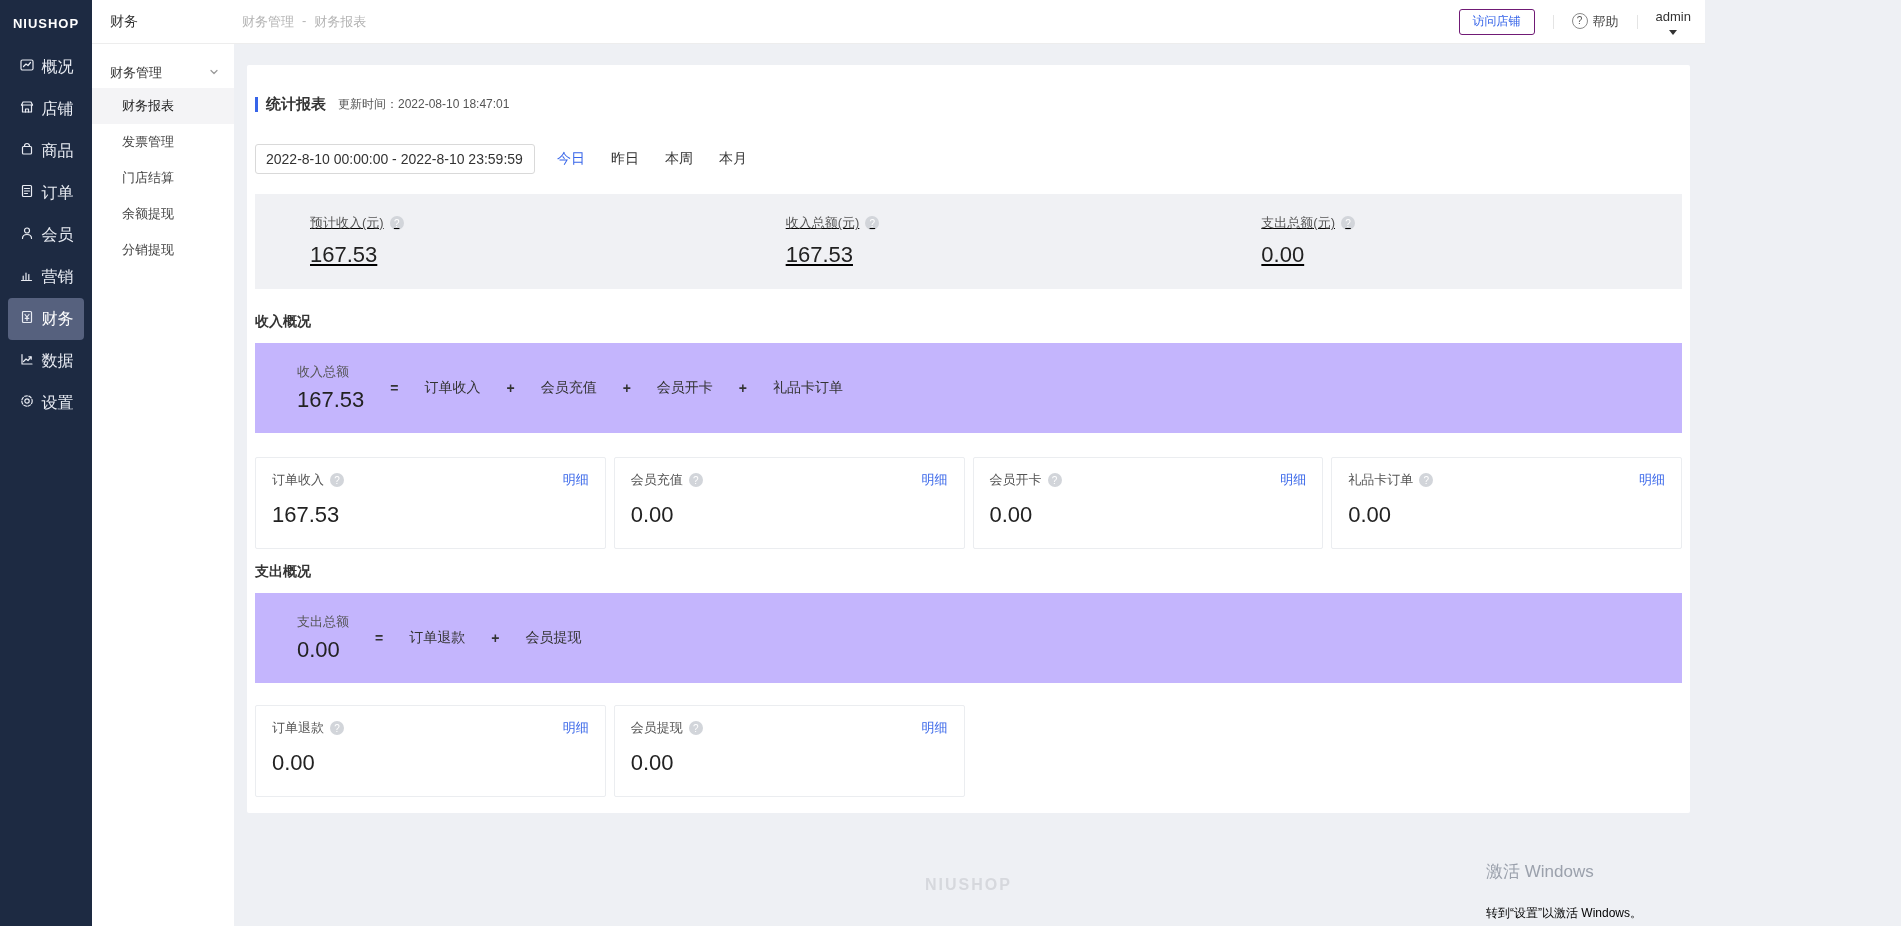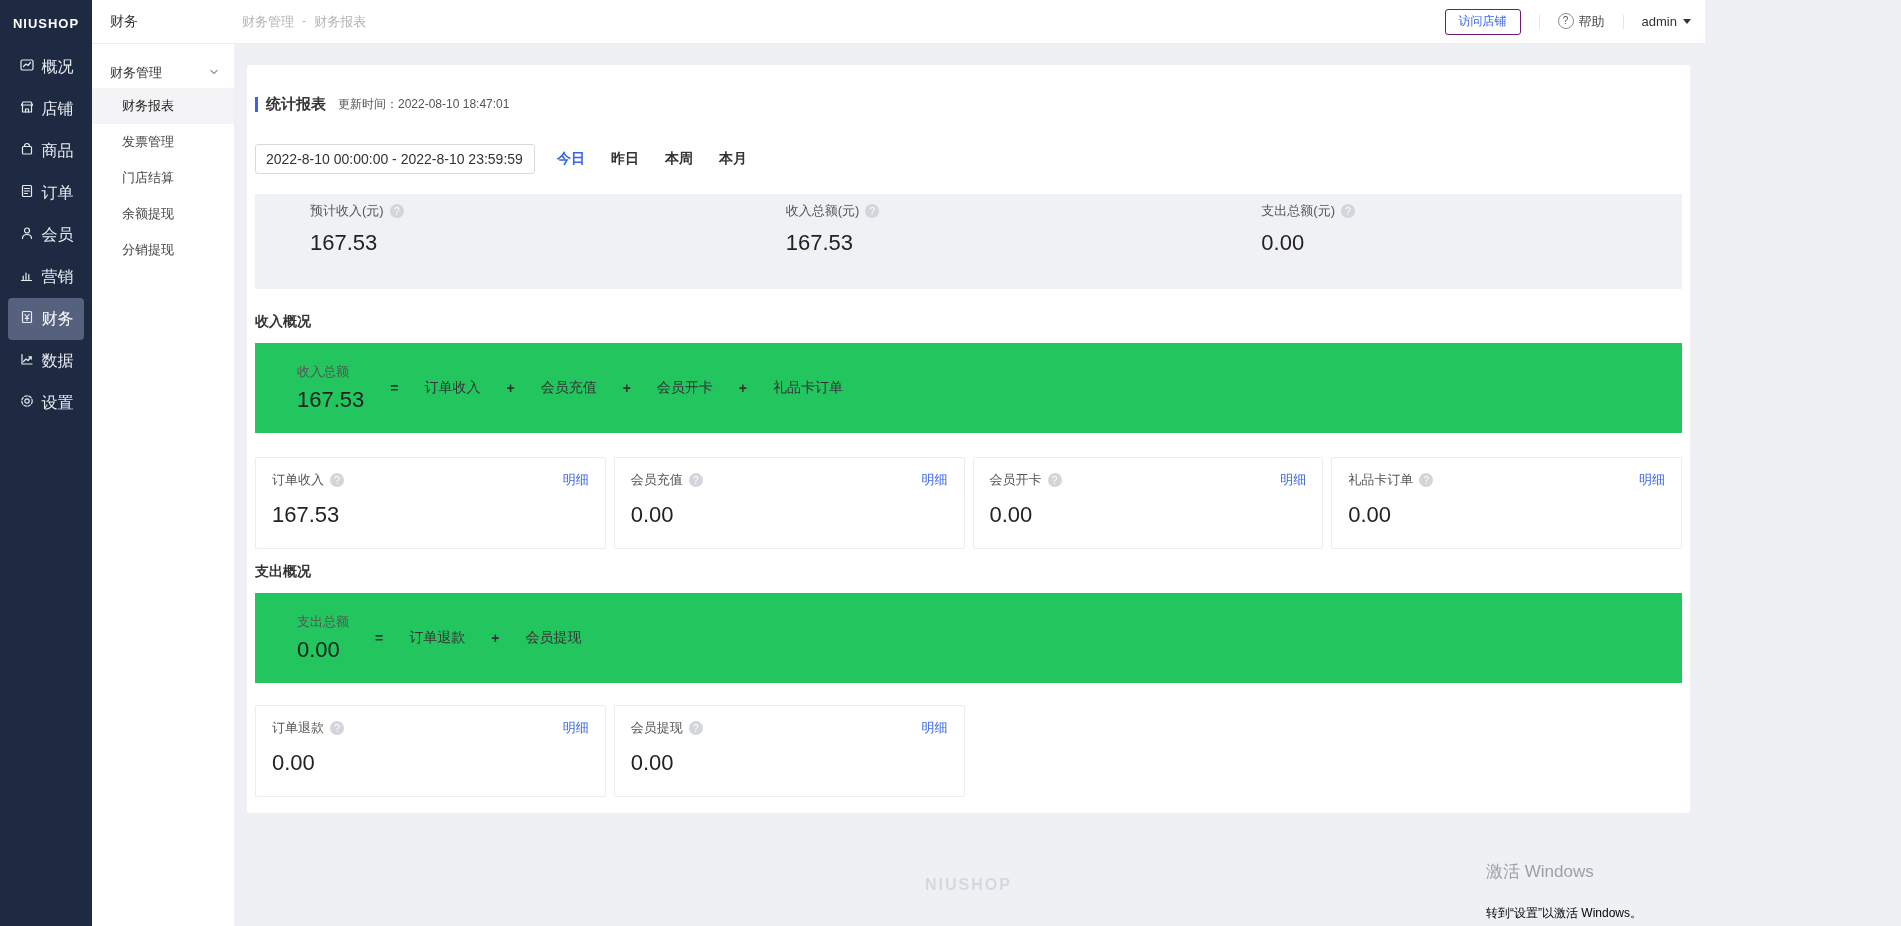--- a/index.html
+++ b/index.html
@@ -24,50 +24,50 @@
   
   .content{flex:1;display:flex;flex-direction:column;background:#eef0f4;min-width:0;}
   .topbar{height:44px;flex:0 0 44px;background:#fff;border-bottom:1px solid #ededed;display:flex;align-items:center;padding:0 14px 0 8px;box-sizing:border-box;}
   .breadcrumb{font-size:13px;color:#b4b4b4;display:flex;gap:8px;}
   .topbar-right{margin-left:auto;display:flex;align-items:center;}
   .visit-store{height:26px;padding:0 13px;border:1px solid #701a75;color:#3765e9;background:#fff;border-radius:3px;font-size:12px;display:flex;align-items:center;cursor:pointer;}
   .tb-divider{width:1px;height:14px;background:#e4e4e4;margin:0 18px;}
   .help{display:flex;align-items:flex-start;gap:5px;font-size:13px;color:#4a4a4a;cursor:pointer;}
   .help-circle{width:14px;height:14px;border:1px solid #8b8b8b;border-radius:50%;display:inline-flex;align-items:center;justify-content:center;font-size:10px;color:#555;}
   .help-circle::before{content:"?";}
-  .user{display:flex;align-items:center;gap:6px;font-size:13px;color:#333;cursor:pointer;}
+  .user{display:flex;align-items:center;gap:6px;font-size:13px;color:#333;cursor:pointer;flex-direction:column;}
   .caret{width:0;height:0;border-left:4px solid transparent;border-right:4px solid transparent;border-top:5px solid #333;}
 
   
   .page{flex:1;position:relative;overflow:hidden;}
   .main-card{position:absolute;left:13px;right:15px;top:21px;height:748px;background:#fff;border-radius:2px;padding:30px 8px 0;box-sizing:border-box;}
 
   .title-row{display:flex;align-items:center;}
   .title-bar{width:3px;height:15px;background:#3765e9;margin-right:8px;}
   .report-title{font-size:15px;font-weight:bold;color:#333;}
   .updated{margin-left:12px;font-size:12px;color:#555;}
 
   .date-row{margin-top:30px;display:flex;align-items:center;}
   .date-input{width:280px;height:30px;border:1px solid #d9d9d9;border-radius:3px;font-size:14px;color:#333;padding:12px 10px;box-sizing:border-box;background:#fff;outline:none;font-family:inherit;}
-  .filters{display:flex;margin-left:22px;gap:26px;font-size:14px;color:#333;font-weight:bold;}
+  .filters{display:flex;margin-left:22px;gap:26px;font-size:14px;color:#333;}
   .filter{cursor:pointer;}
   .filter.active{color:#3765e9;}
 
   .summary-band{margin-top:20px;height:95px;background:#f0f1f4;display:flex;}
-  .summary-col{flex:1;padding:8px 0 0 55px;box-sizing:border-box;}
+  .summary-col{flex:1;padding:20px 0 0 55px;box-sizing:border-box;text-decoration:underline;}
   .stat-label{display:flex;align-items:center;font-size:13px;color:#555;}
   .stat-value{margin-top:10px;font-size:22px;color:#222;}
 
   .qmark{width:14px;height:14px;border-radius:50%;background:#d2d5da;color:#fff;font-size:10px;display:inline-flex;align-items:center;justify-content:center;margin-left:6px;flex:0 0 auto;}
   .qmark::before{content:"?";}
 
   .section-heading{margin-top:24px;font-size:14px;font-weight:bold;color:#333;}
   .section-heading.tight{margin-top:14px;}
 
-  .formula-band{margin-top:12px;height:90px;background:#22c55e;display:flex;align-items:center;padding-left:42px;box-sizing:border-box;}
+  .formula-band{margin-top:12px;height:90px;background:#c4b5fd;display:flex;align-items:center;padding-left:42px;box-sizing:border-box;}
   .formula-total{display:flex;flex-direction:column;align-items:flex-start;}
   .formula-total-label{font-size:13px;color:#555;}
   .formula-total-value{font-size:22px;color:#222;margin-top:6px;}
   .formula-op{margin:0 26px;font-size:14px;color:#333;font-weight:bold;}
   .formula-term{font-size:14px;color:#333;}
 
   .cards-row{margin-top:24px;display:flex;gap:8px;}
   .cards-row.expense{margin-top:22px;}
   .stat-card{width:calc((100% - 24px)/4);flex:0 0 auto;height:92px;border:1px solid #ebedf0;border-radius:2px;padding:13px 16px 0;box-sizing:border-box;background:#fff;}
   .card-top{display:flex;align-items:center;}

